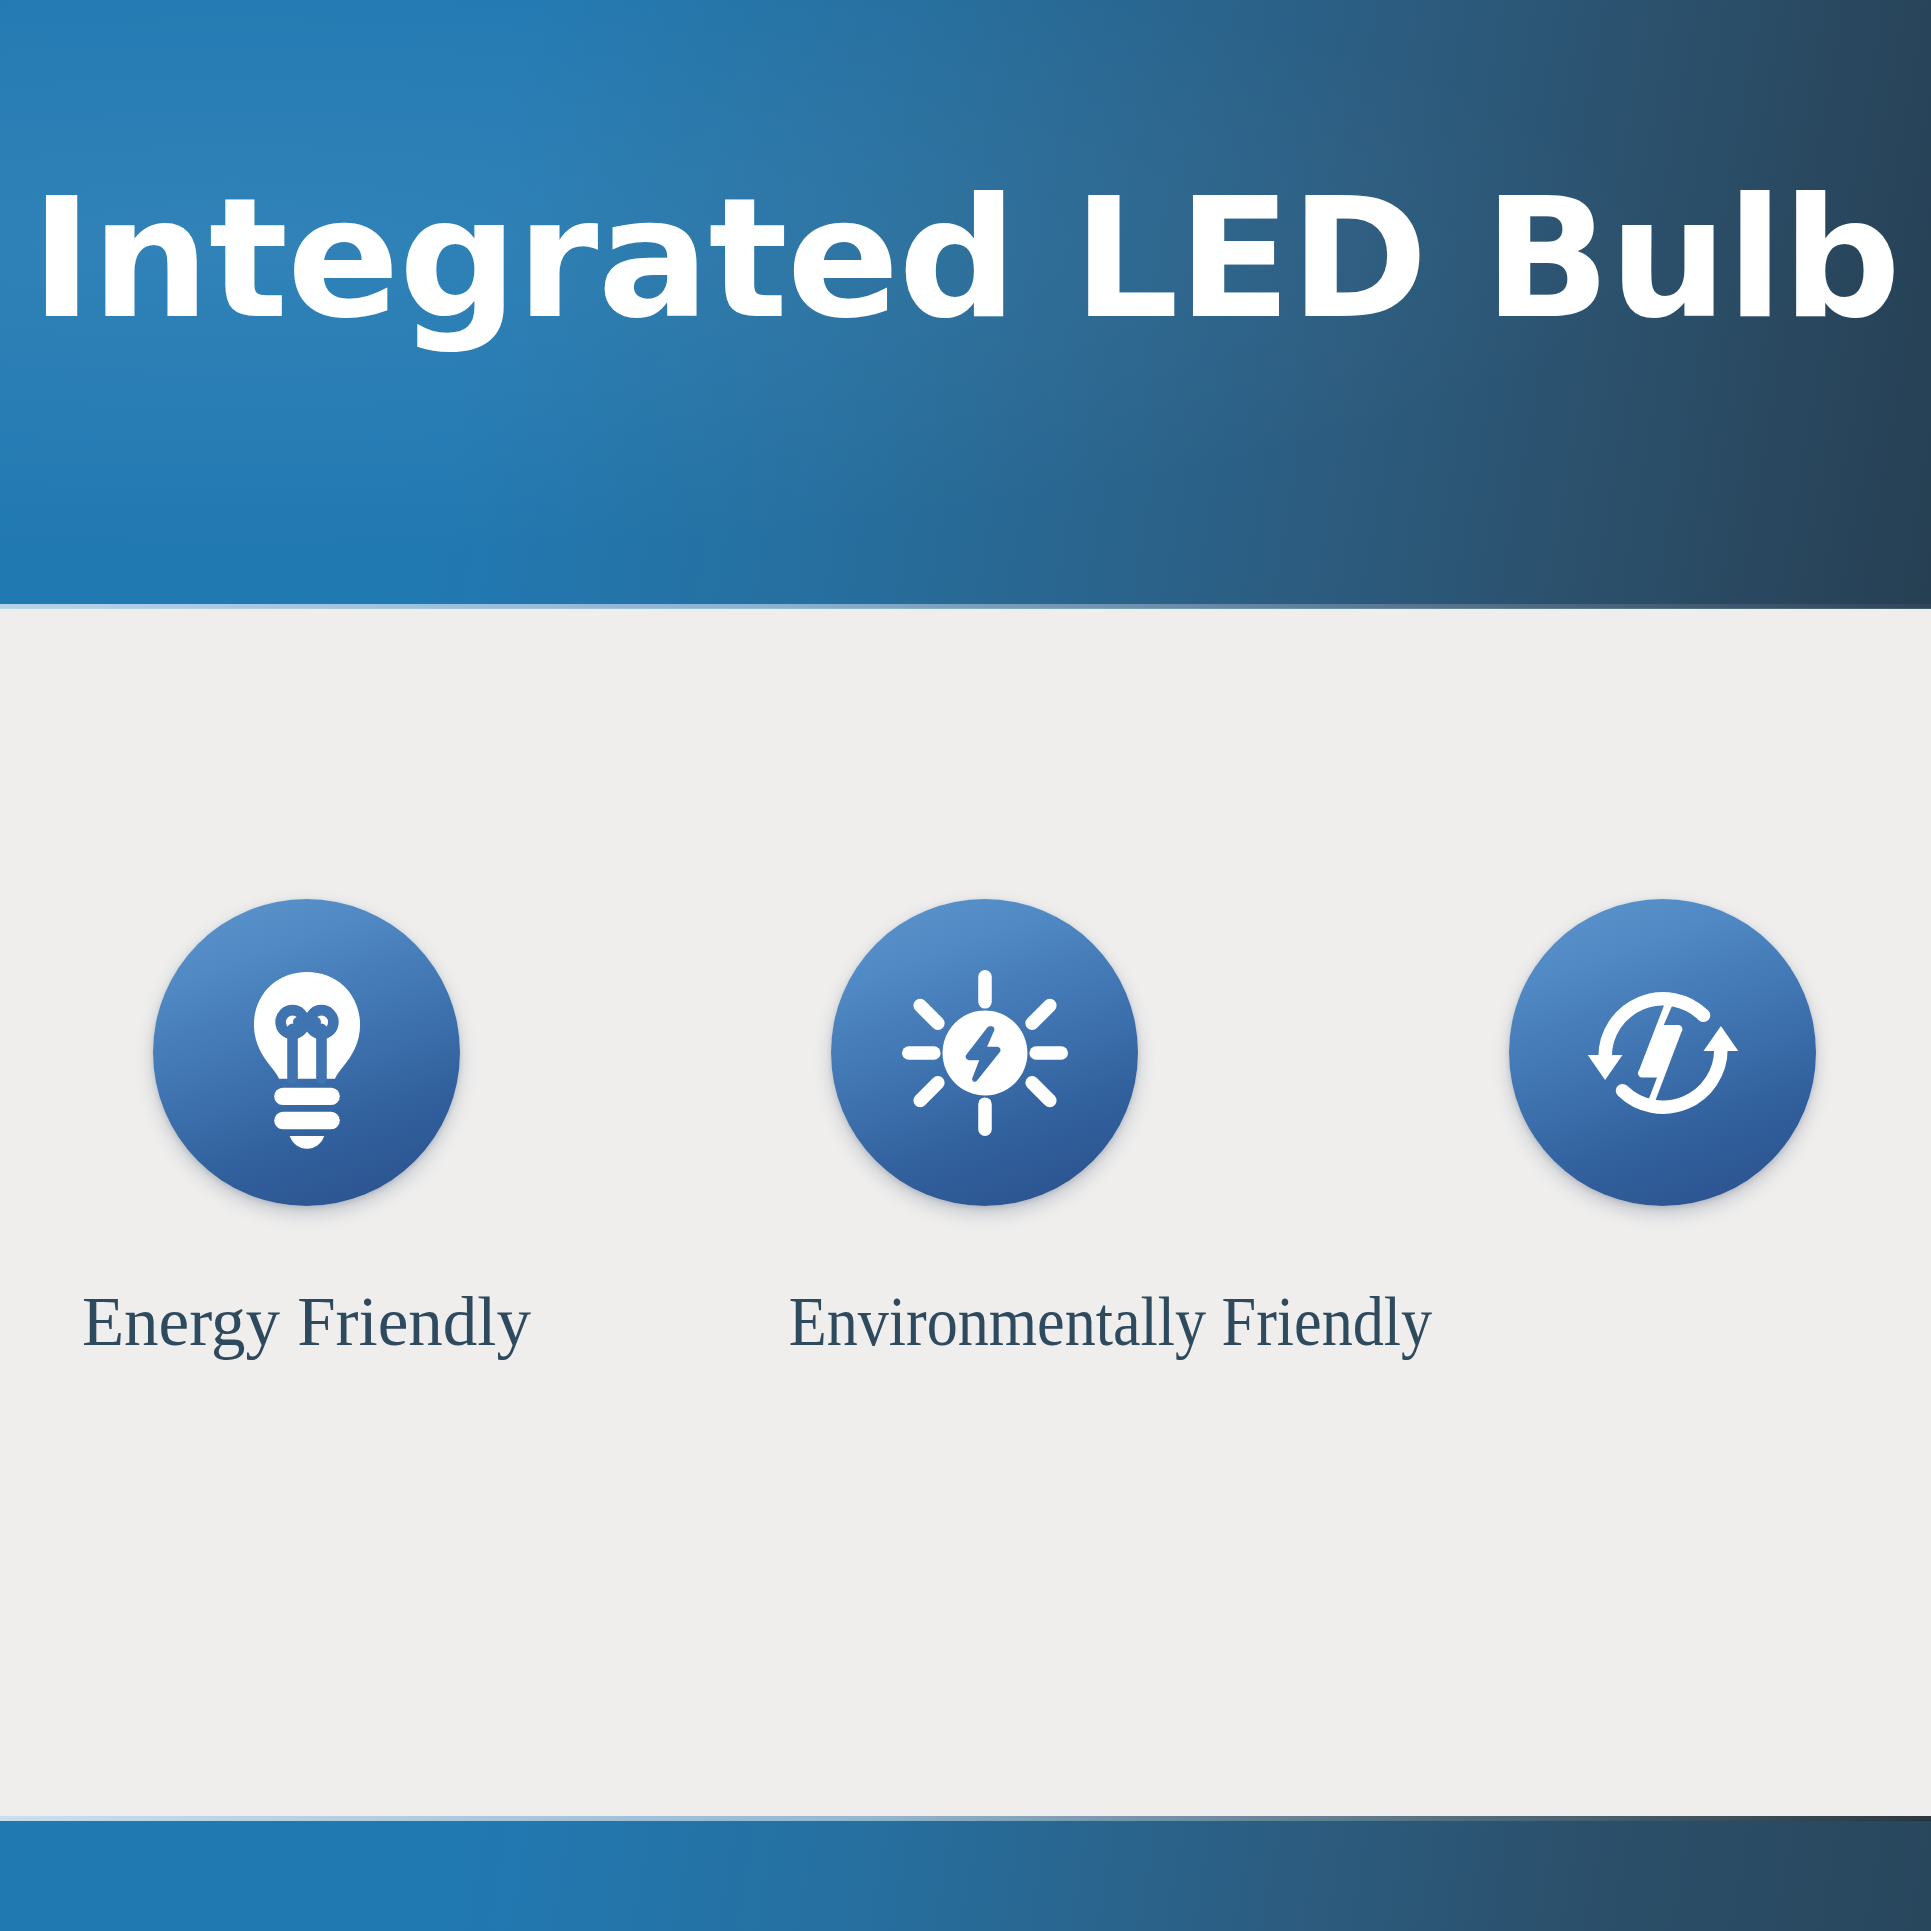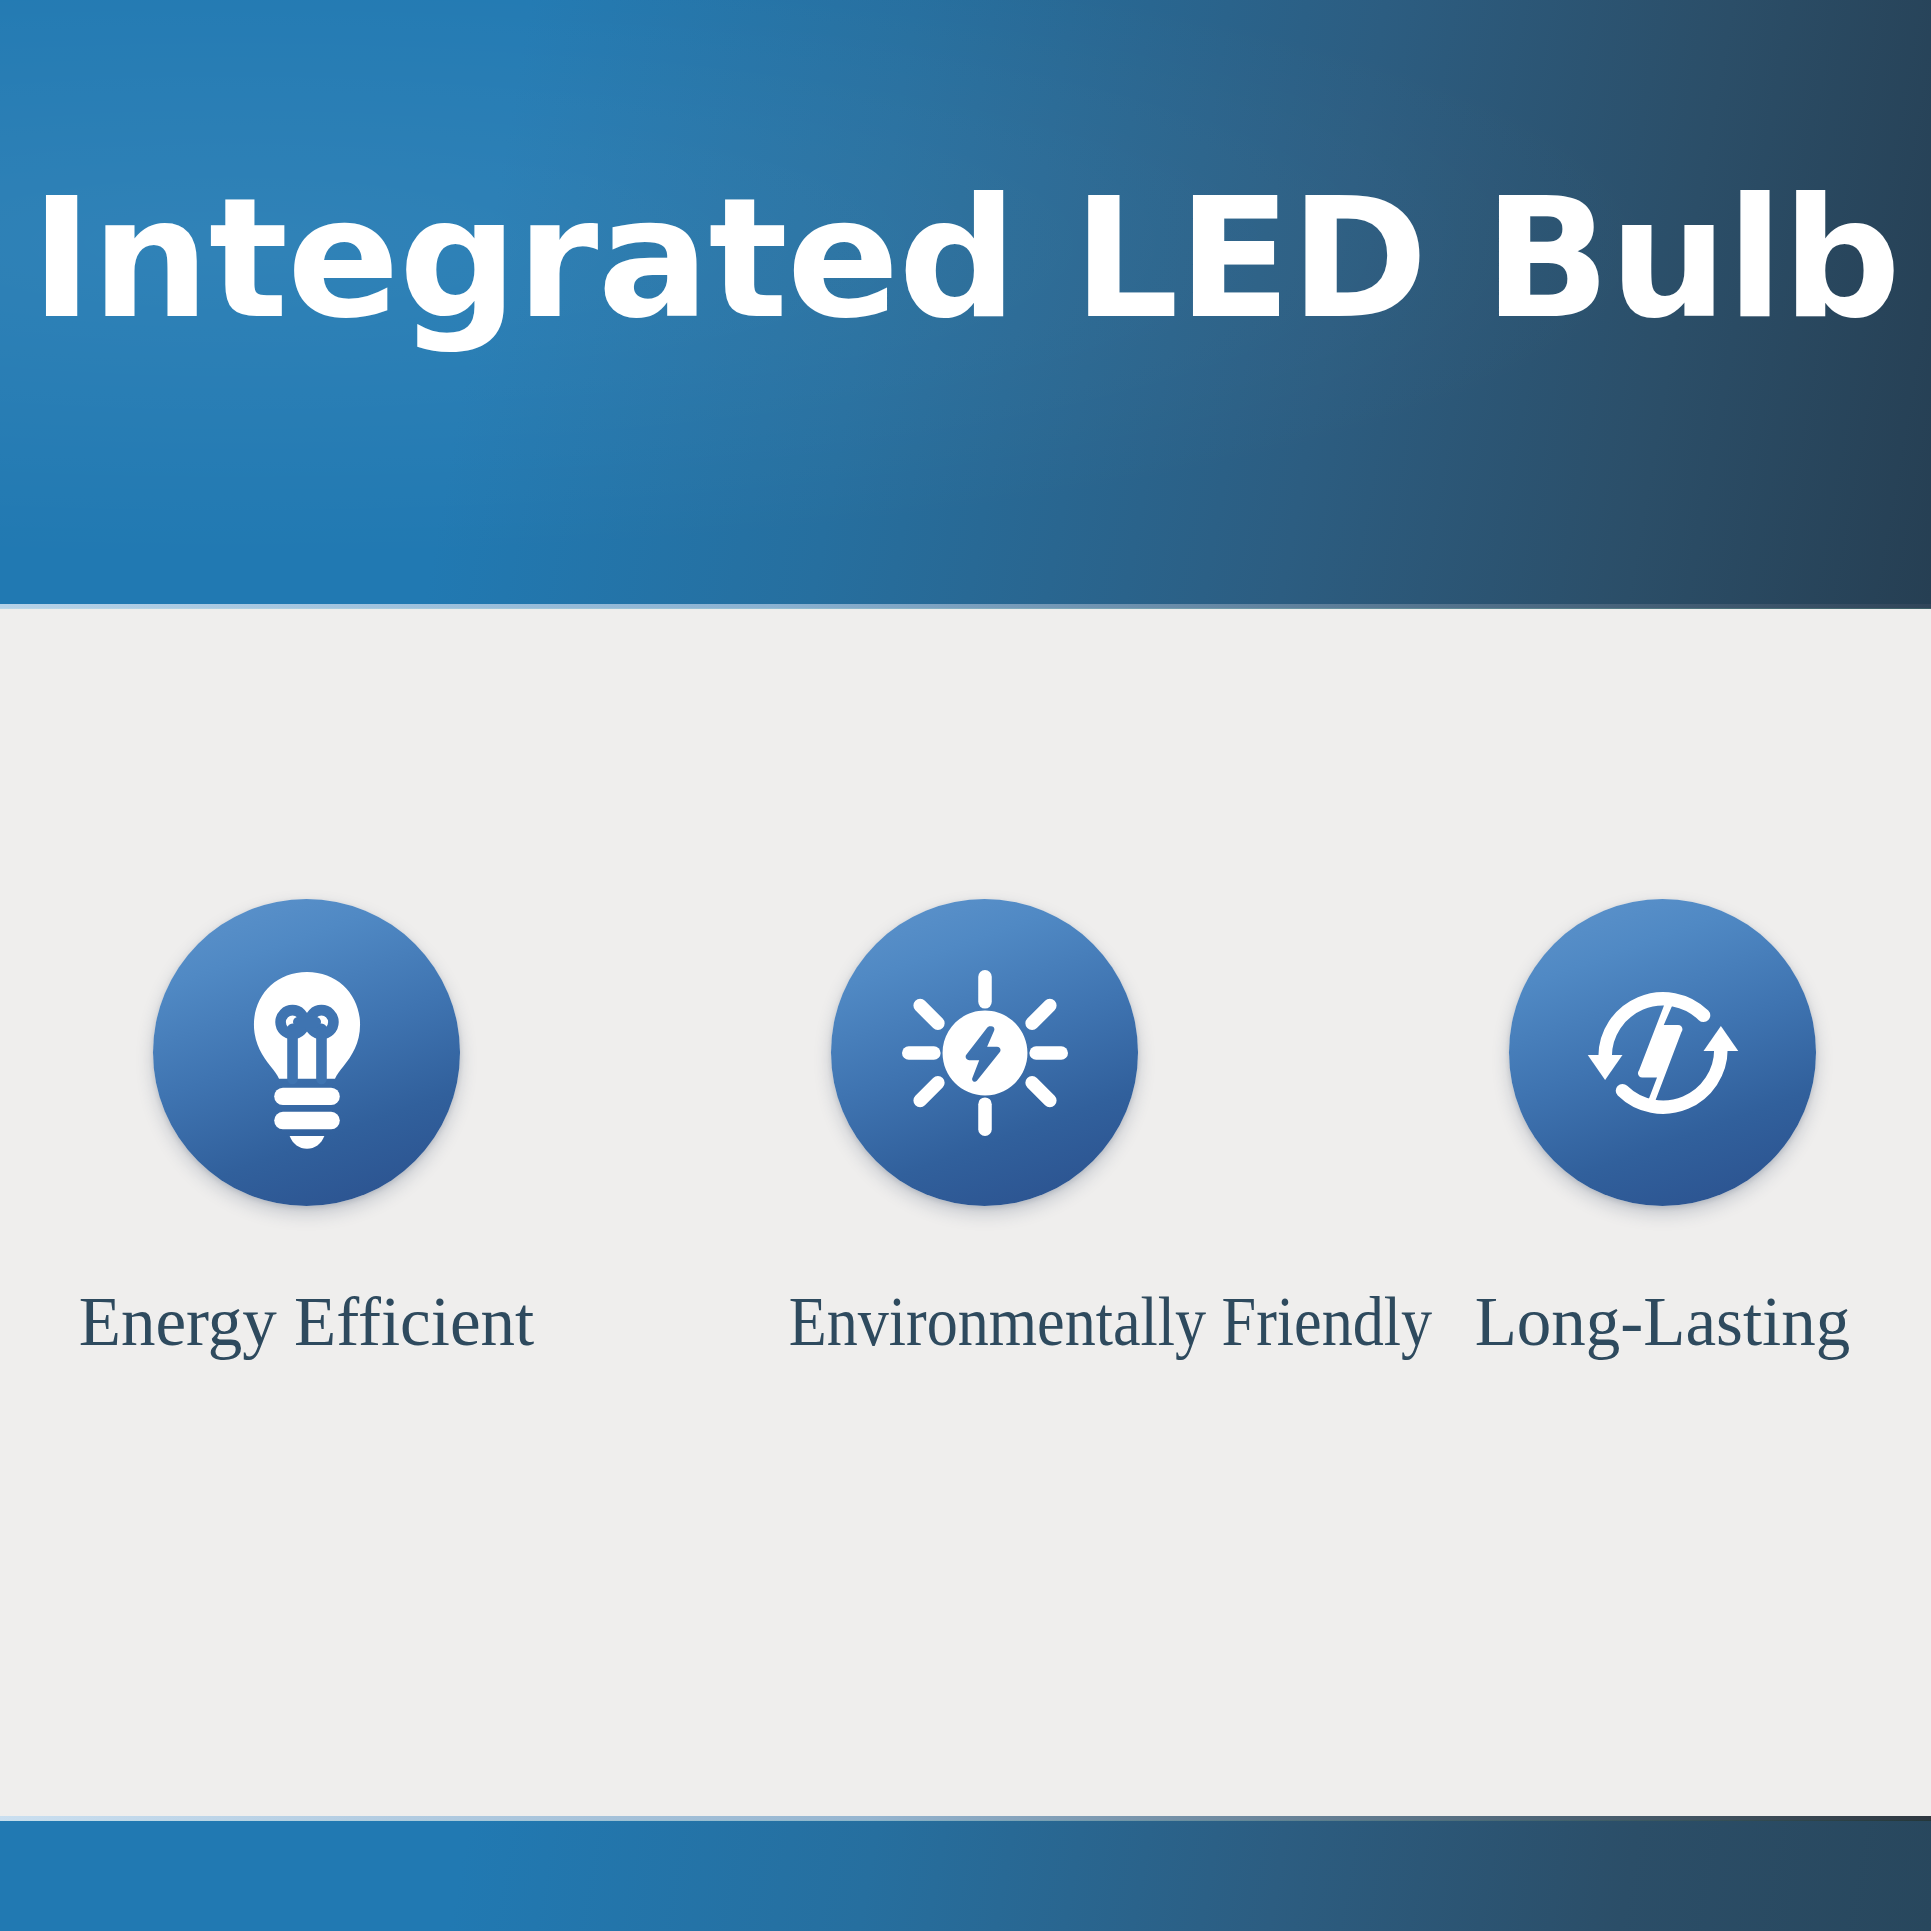--- a/index.html
+++ b/index.html
@@ -159,21 +159,21 @@
             <path fill="none" stroke="#3f74b1" stroke-width="5.5" stroke-linecap="round" d="M42.5 63.5V37.5"></path>
             <path fill="none" stroke="#3f74b1" stroke-width="5.5" stroke-linecap="round" d="M57.5 63.5V37.5"></path>
             <circle cx="42.5" cy="34" r="6.2" fill="none" stroke="#3f74b1" stroke-width="5.5"></circle>
             <circle cx="57.5" cy="34" r="6.2" fill="none" stroke="#3f74b1" stroke-width="5.5"></circle>
             <path fill="none" stroke="#3f74b1" stroke-width="5.5" stroke-linecap="round" d="M45.5 34h9"></path>
             <rect x="33" y="68" width="34" height="9" rx="4.5" fill="#ffffff"></rect>
             <rect x="33" y="80.5" width="34" height="9" rx="4.5" fill="#ffffff"></rect>
             <path fill="#ffffff" d="M41 93h18c-1.6 4.2-5 6.6-9 6.6S42.6 97.2 41 93z"></path>
           </svg>
         </div>
-        <div class="feature-label">Energy Efficient</div>
+        <div class="feature-label">Energy Friendly</div>
       </div>
 
       <div class="feature feature-2">
         <div class="icon-circle">
           <svg width="193" height="193" viewBox="0 0 100 100">
             <g fill="#ffffff">
               <rect x="46.5" y="7" width="7" height="20" rx="3.5"></rect>
               <rect x="46.5" y="73" width="7" height="20" rx="3.5"></rect>
               <rect x="7" y="46.5" width="20" height="7" rx="3.5"></rect>
               <rect x="73" y="46.5" width="20" height="7" rx="3.5"></rect>
@@ -193,21 +193,20 @@
           <svg width="193" height="193" viewBox="0 0 100 100">
             <g fill="none" stroke="#ffffff" stroke-width="7" stroke-linecap="round">
               <path d="M20 52 A30 30 0 0 1 71 30.5"></path>
               <path d="M80 48 A30 30 0 0 1 29 69.5"></path>
             </g>
             <path fill="#ffffff" d="M20 64 L11 51 h18 z"></path>
             <path fill="#ffffff" d="M80 36 L89 49 h-18 z"></path>
             <path fill="#ffffff" d="M53.5 21c1.6 0 2.5 1.4 1.9 2.9l-5 11.6h7.4c2 0 3 2.2 1.7 3.7L44.8 78c-1.3 1.5-3.7 0.2-3.1-1.7l5.2-13.6h-7.6c-2 0-3-2.2-1.7-3.7l14.3-37.2c0.5-0.6 1.3-0.8 1.6-0.8z"></path>
           </svg>
         </div>
-        <div class="feature-label">Long-Lasting</div>
       </div>
 
     </div>
   </div>
 
   <div class="footer-line"></div>
   <div class="footer"></div>
 
 </div>
 

